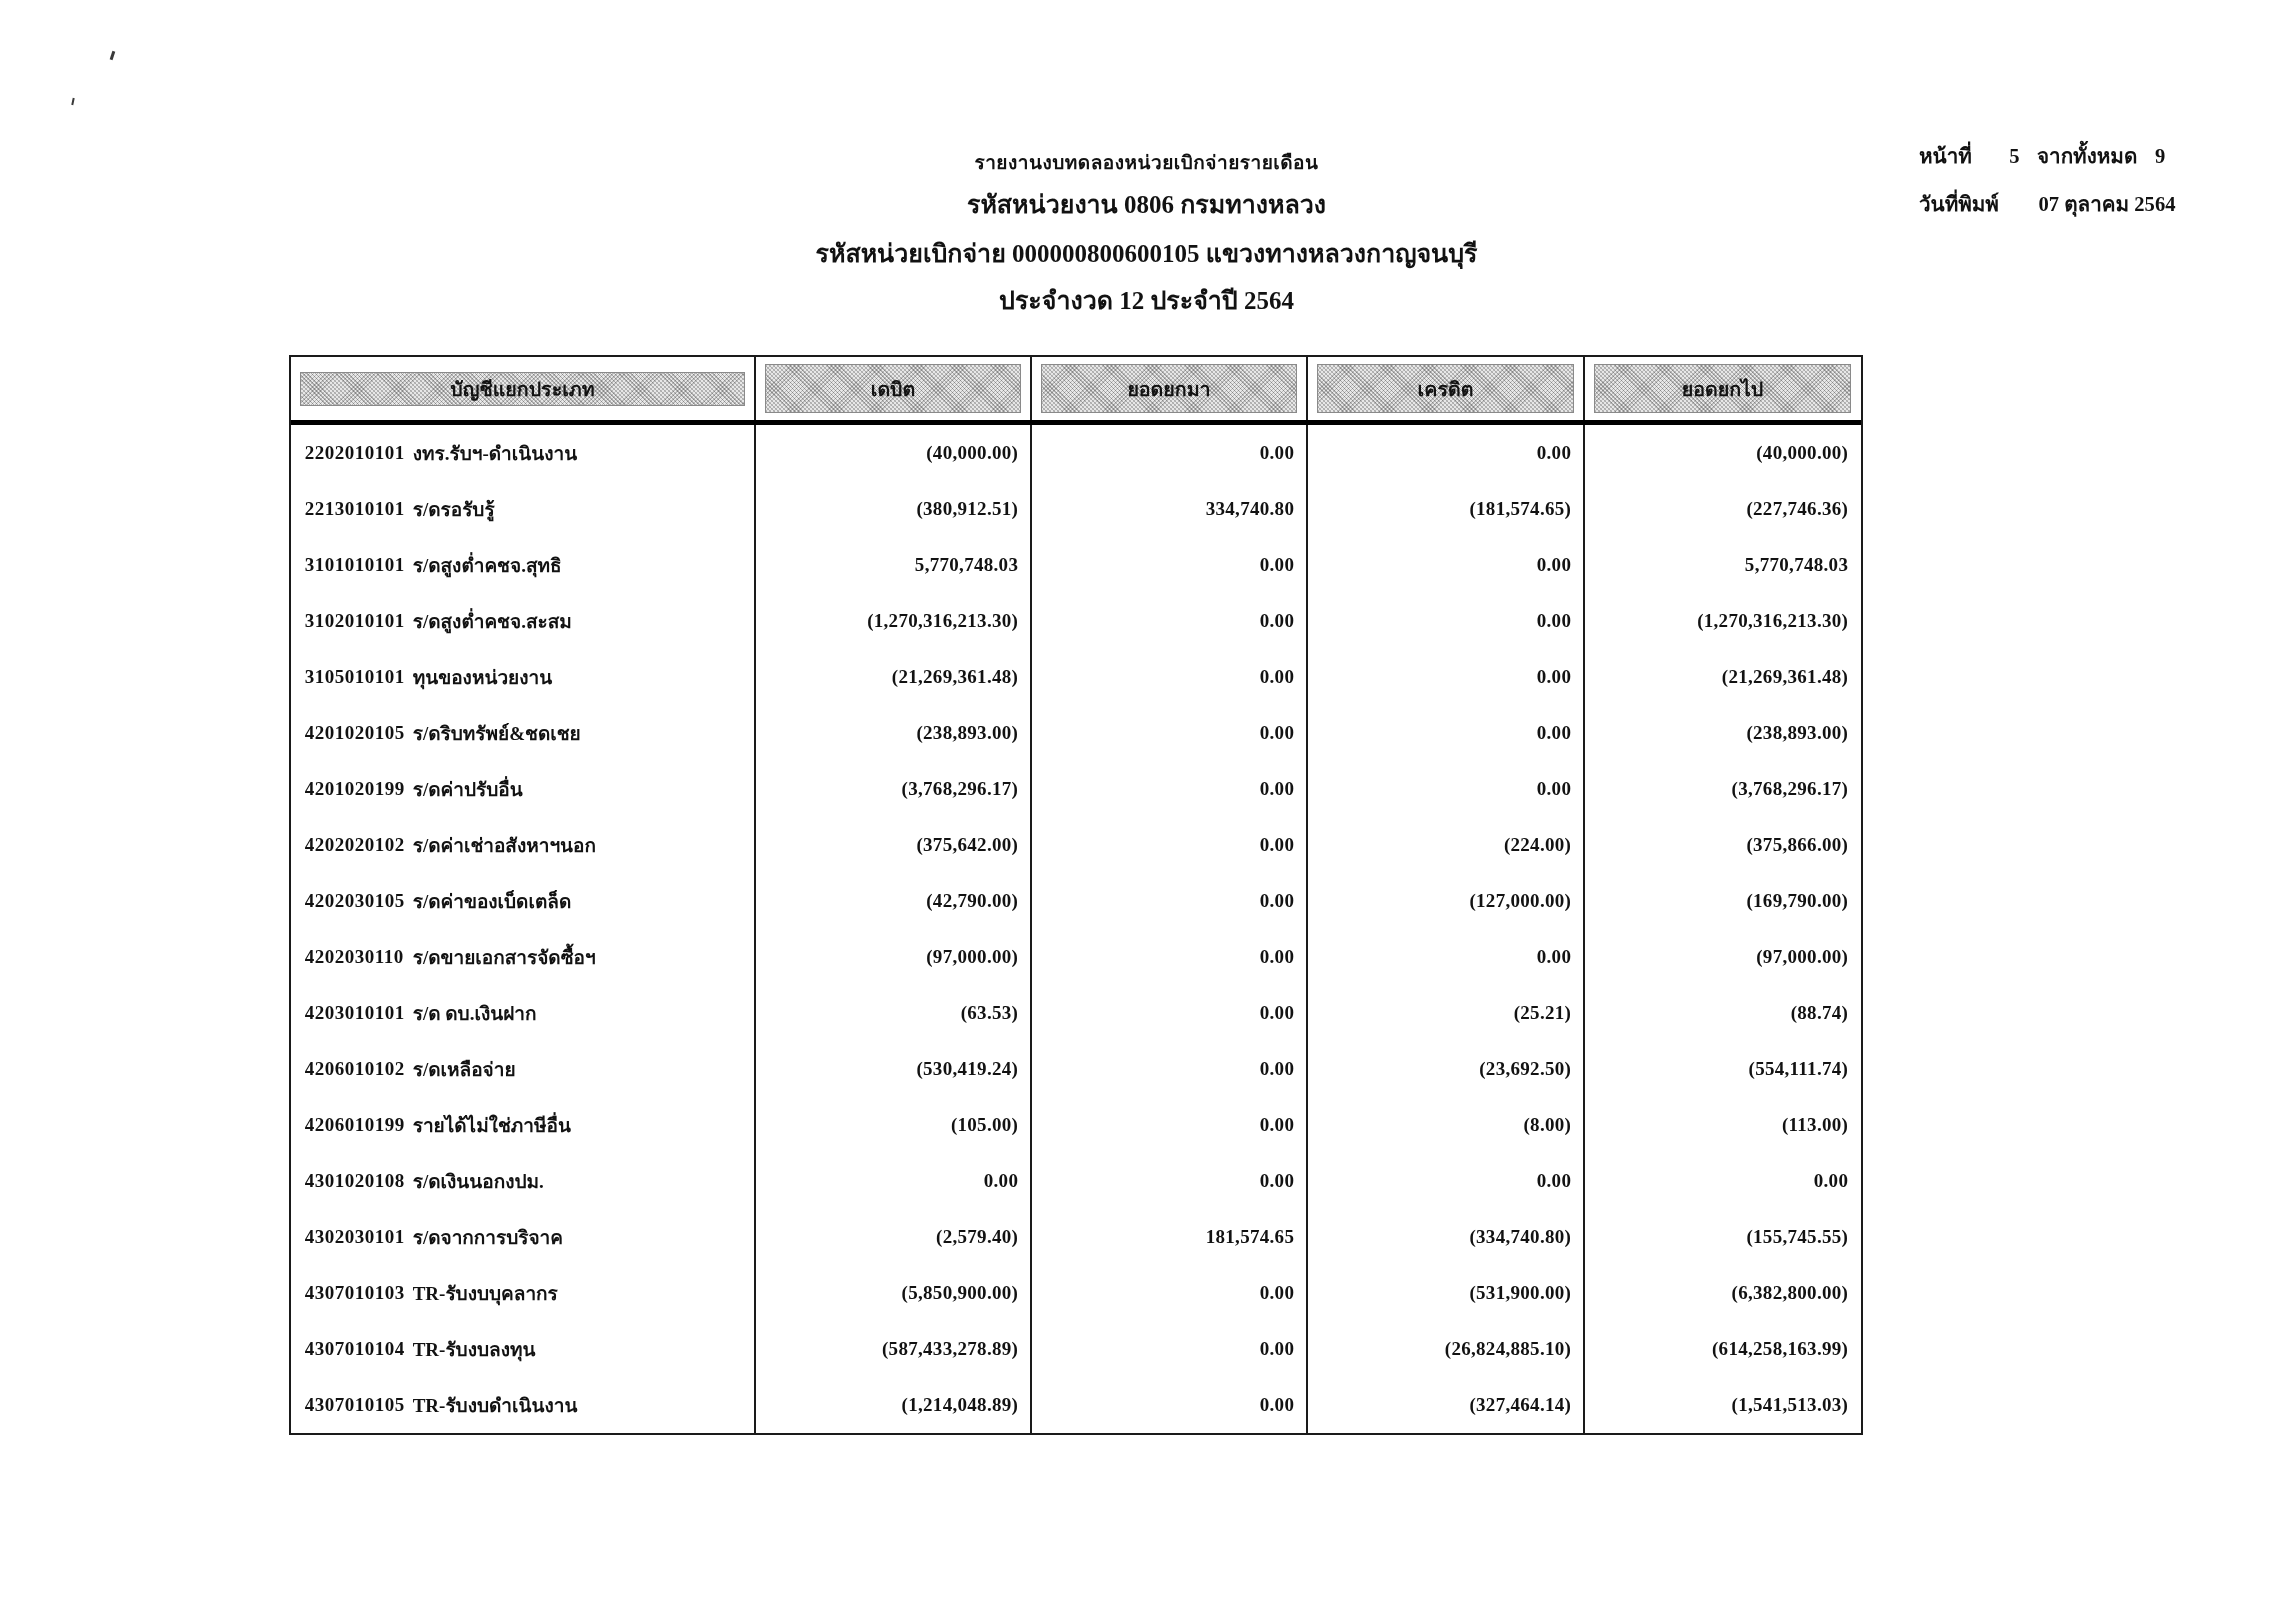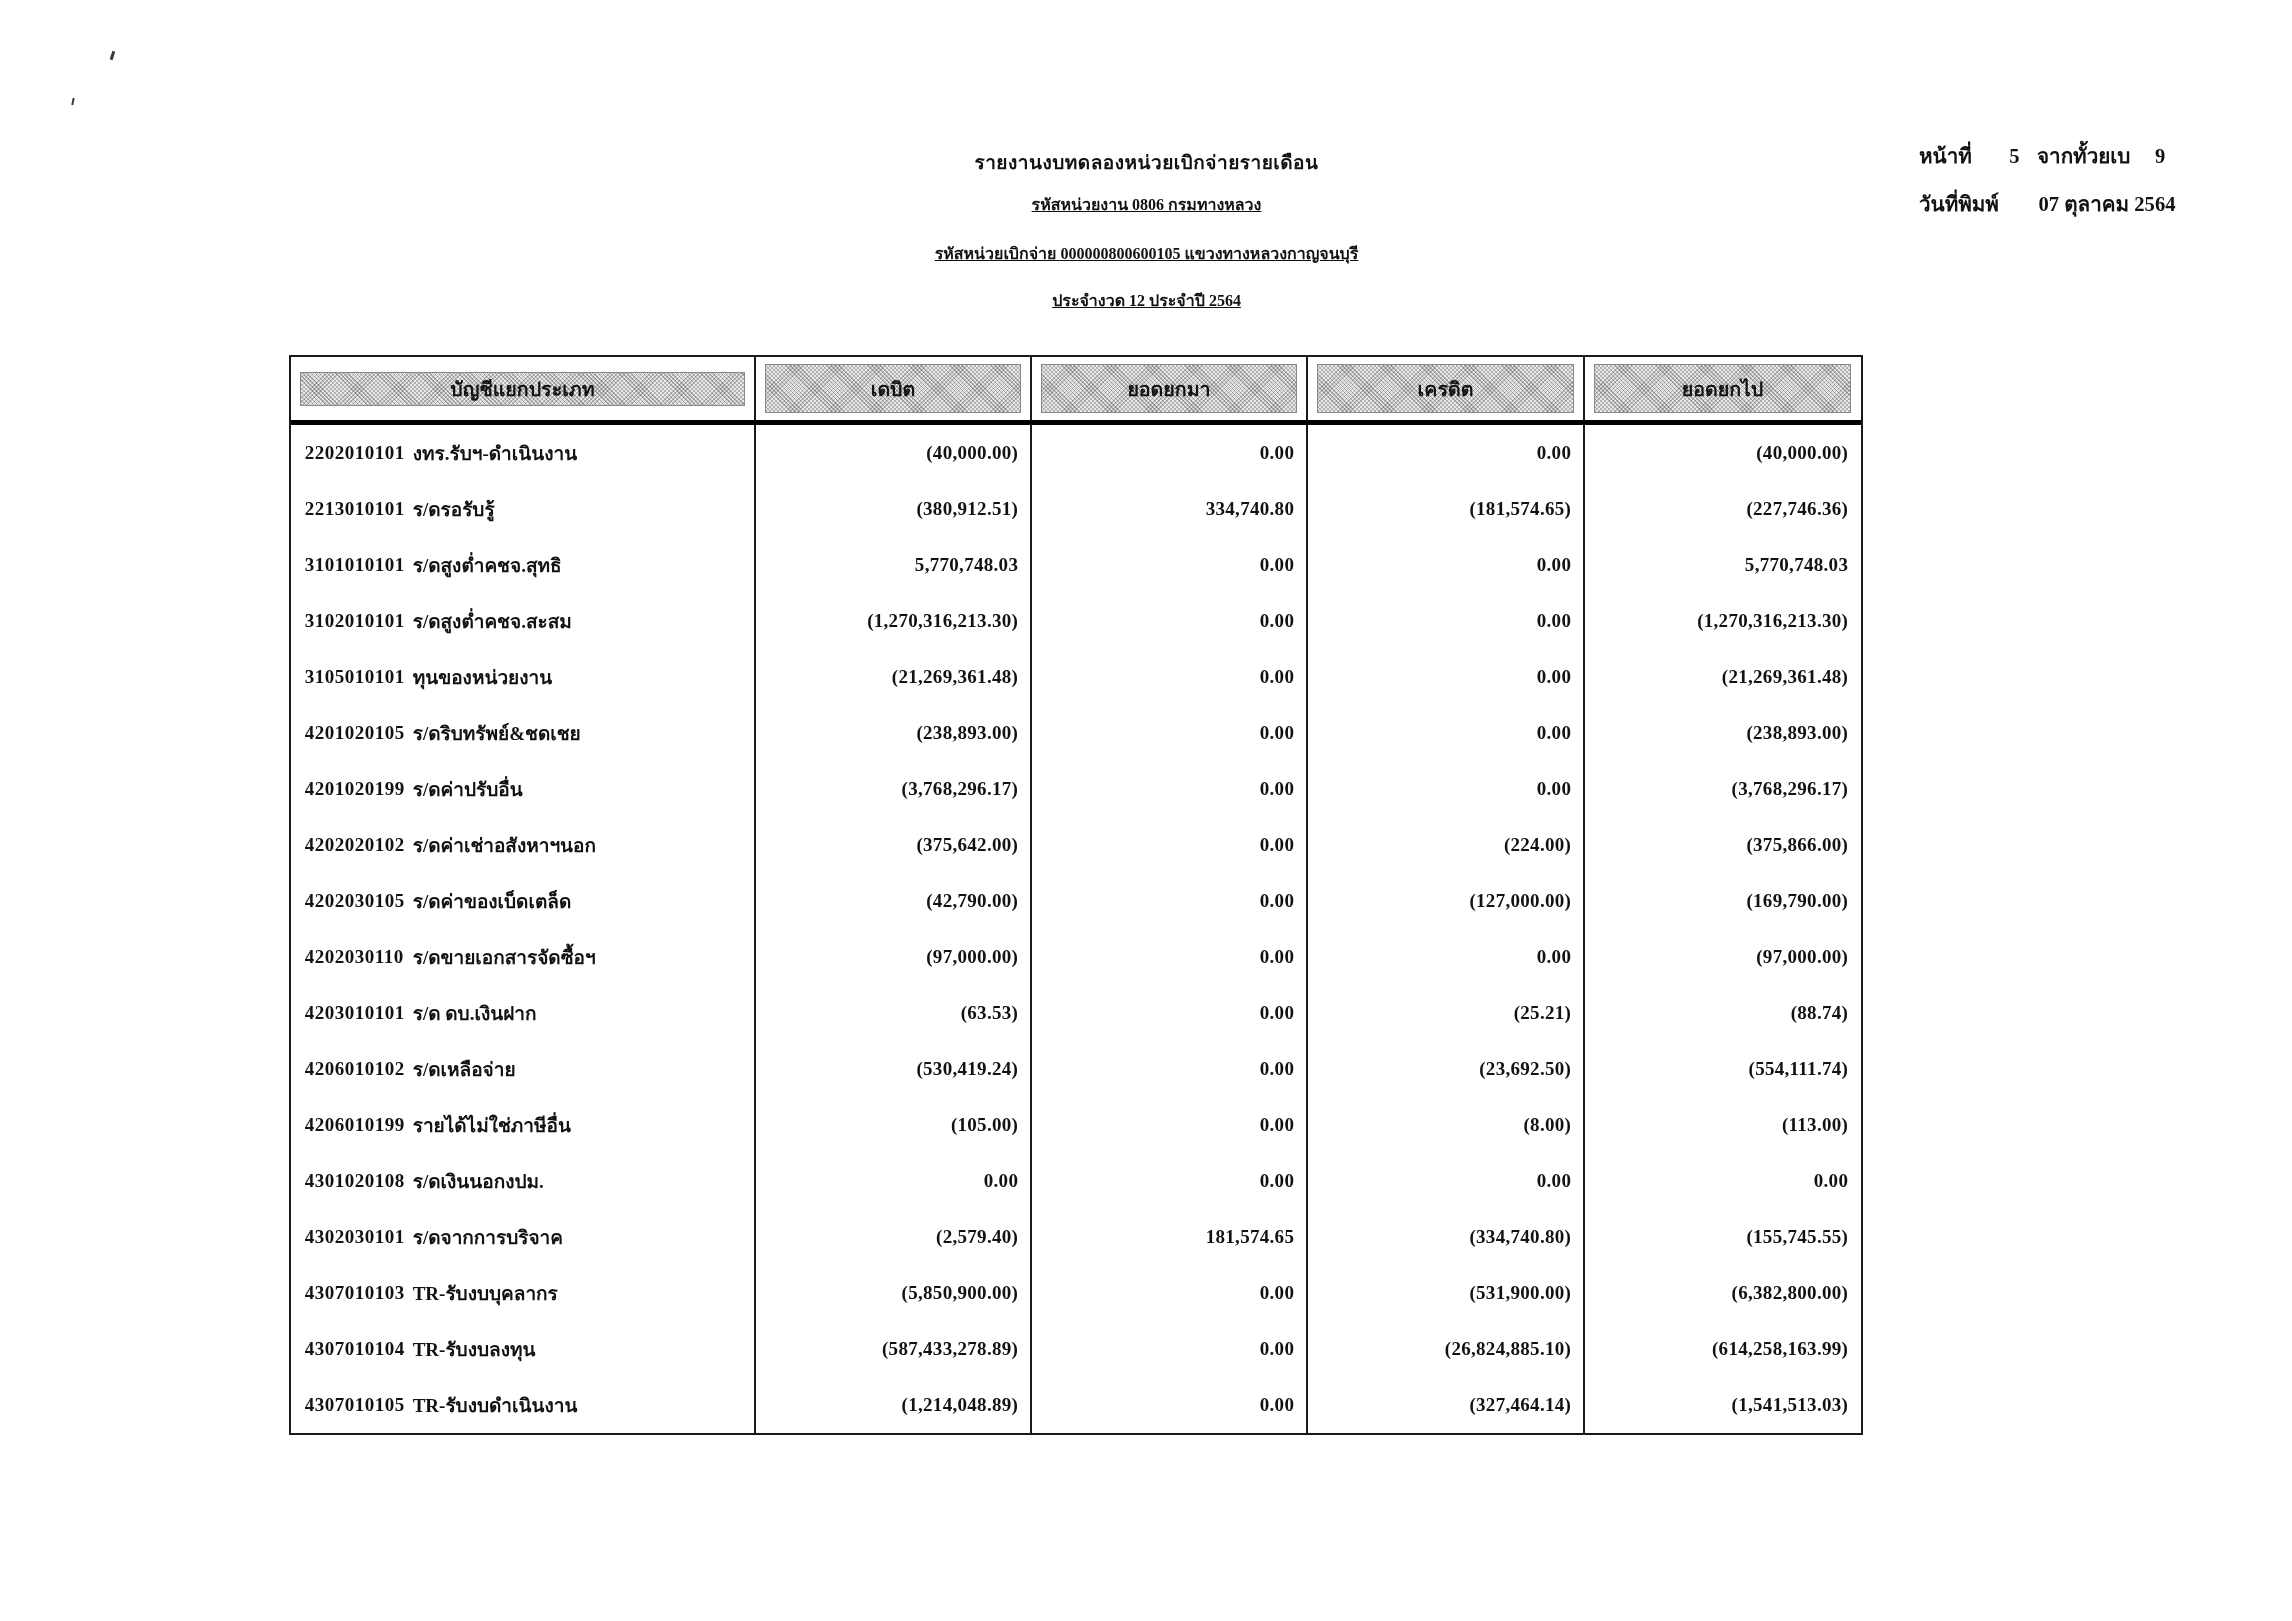--- a/index.html
+++ b/index.html
@@ -14,21 +14,21 @@
   }
 
   
   .speck { position:absolute; background:#3a3a3a; }
   .speck.s1 { left:111px; top:51px;  width:2.9px; height:8.8px;  transform:rotate(18deg); }
   .speck.s2 { left:72px;  top:98px; width:2px; height:6.9px;  transform:rotate(12deg); }
 
   
   .report-header { position:absolute; left:0; right:0; top:143px; text-align:center; }
   .report-title  { font-size:19px; line-height:39px; letter-spacing:0.5px; }
-  .report-sub    { font-size:16px; line-height:29px;text-decoration:underline; }
+  .report-sub    { font-size:25px; line-height:29px; }
   .sub1 { margin-top:7.8px; }
   .sub2 { margin-top:20.6px; }
   .sub3 { margin-top:17.6px; }
 
   
   .page-meta { position:absolute; left:1919px; top:139px; font-size:20.6px; }
   .meta-line { display:flex; align-items:baseline; margin-bottom:14.7px; white-space:nowrap; }
   .w-page-label  { display:inline-block; width:73px;  }
   .w-page-num    { display:inline-block; width:45px;  text-align:center; }
   .w-total-label { display:inline-block; width:118px; }
@@ -91,21 +91,21 @@
     <div class="report-title">รายงานงบทดลองหน่วยเบิกจ่ายรายเดือน</div>
     <div class="report-sub sub1">รหัสหน่วยงาน 0806 กรมทางหลวง</div>
     <div class="report-sub sub2">รหัสหน่วยเบิกจ่าย 000000800600105 แขวงทางหลวงกาญจนบุรี</div>
     <div class="report-sub sub3">ประจำงวด 12 ประจำปี 2564</div>
   </div>
 
   <div class="page-meta">
     <div class="meta-line">
       <span class="w-page-label">หน้าที่</span>
       <span class="w-page-num">5</span>
-      <span class="w-total-label">จากทั้วยเบ</span>
+      <span class="w-total-label">จากทั้งหมด</span>
       <span class="w-total-num">9</span>
     </div>
     <div class="meta-line">
       <span class="w-date-label">วันที่พิมพ์</span>
       <span class="w-date-value">07 ตุลาคม 2564</span>
     </div>
   </div>
 
   <div class="ttable">
     <div class="thead">

